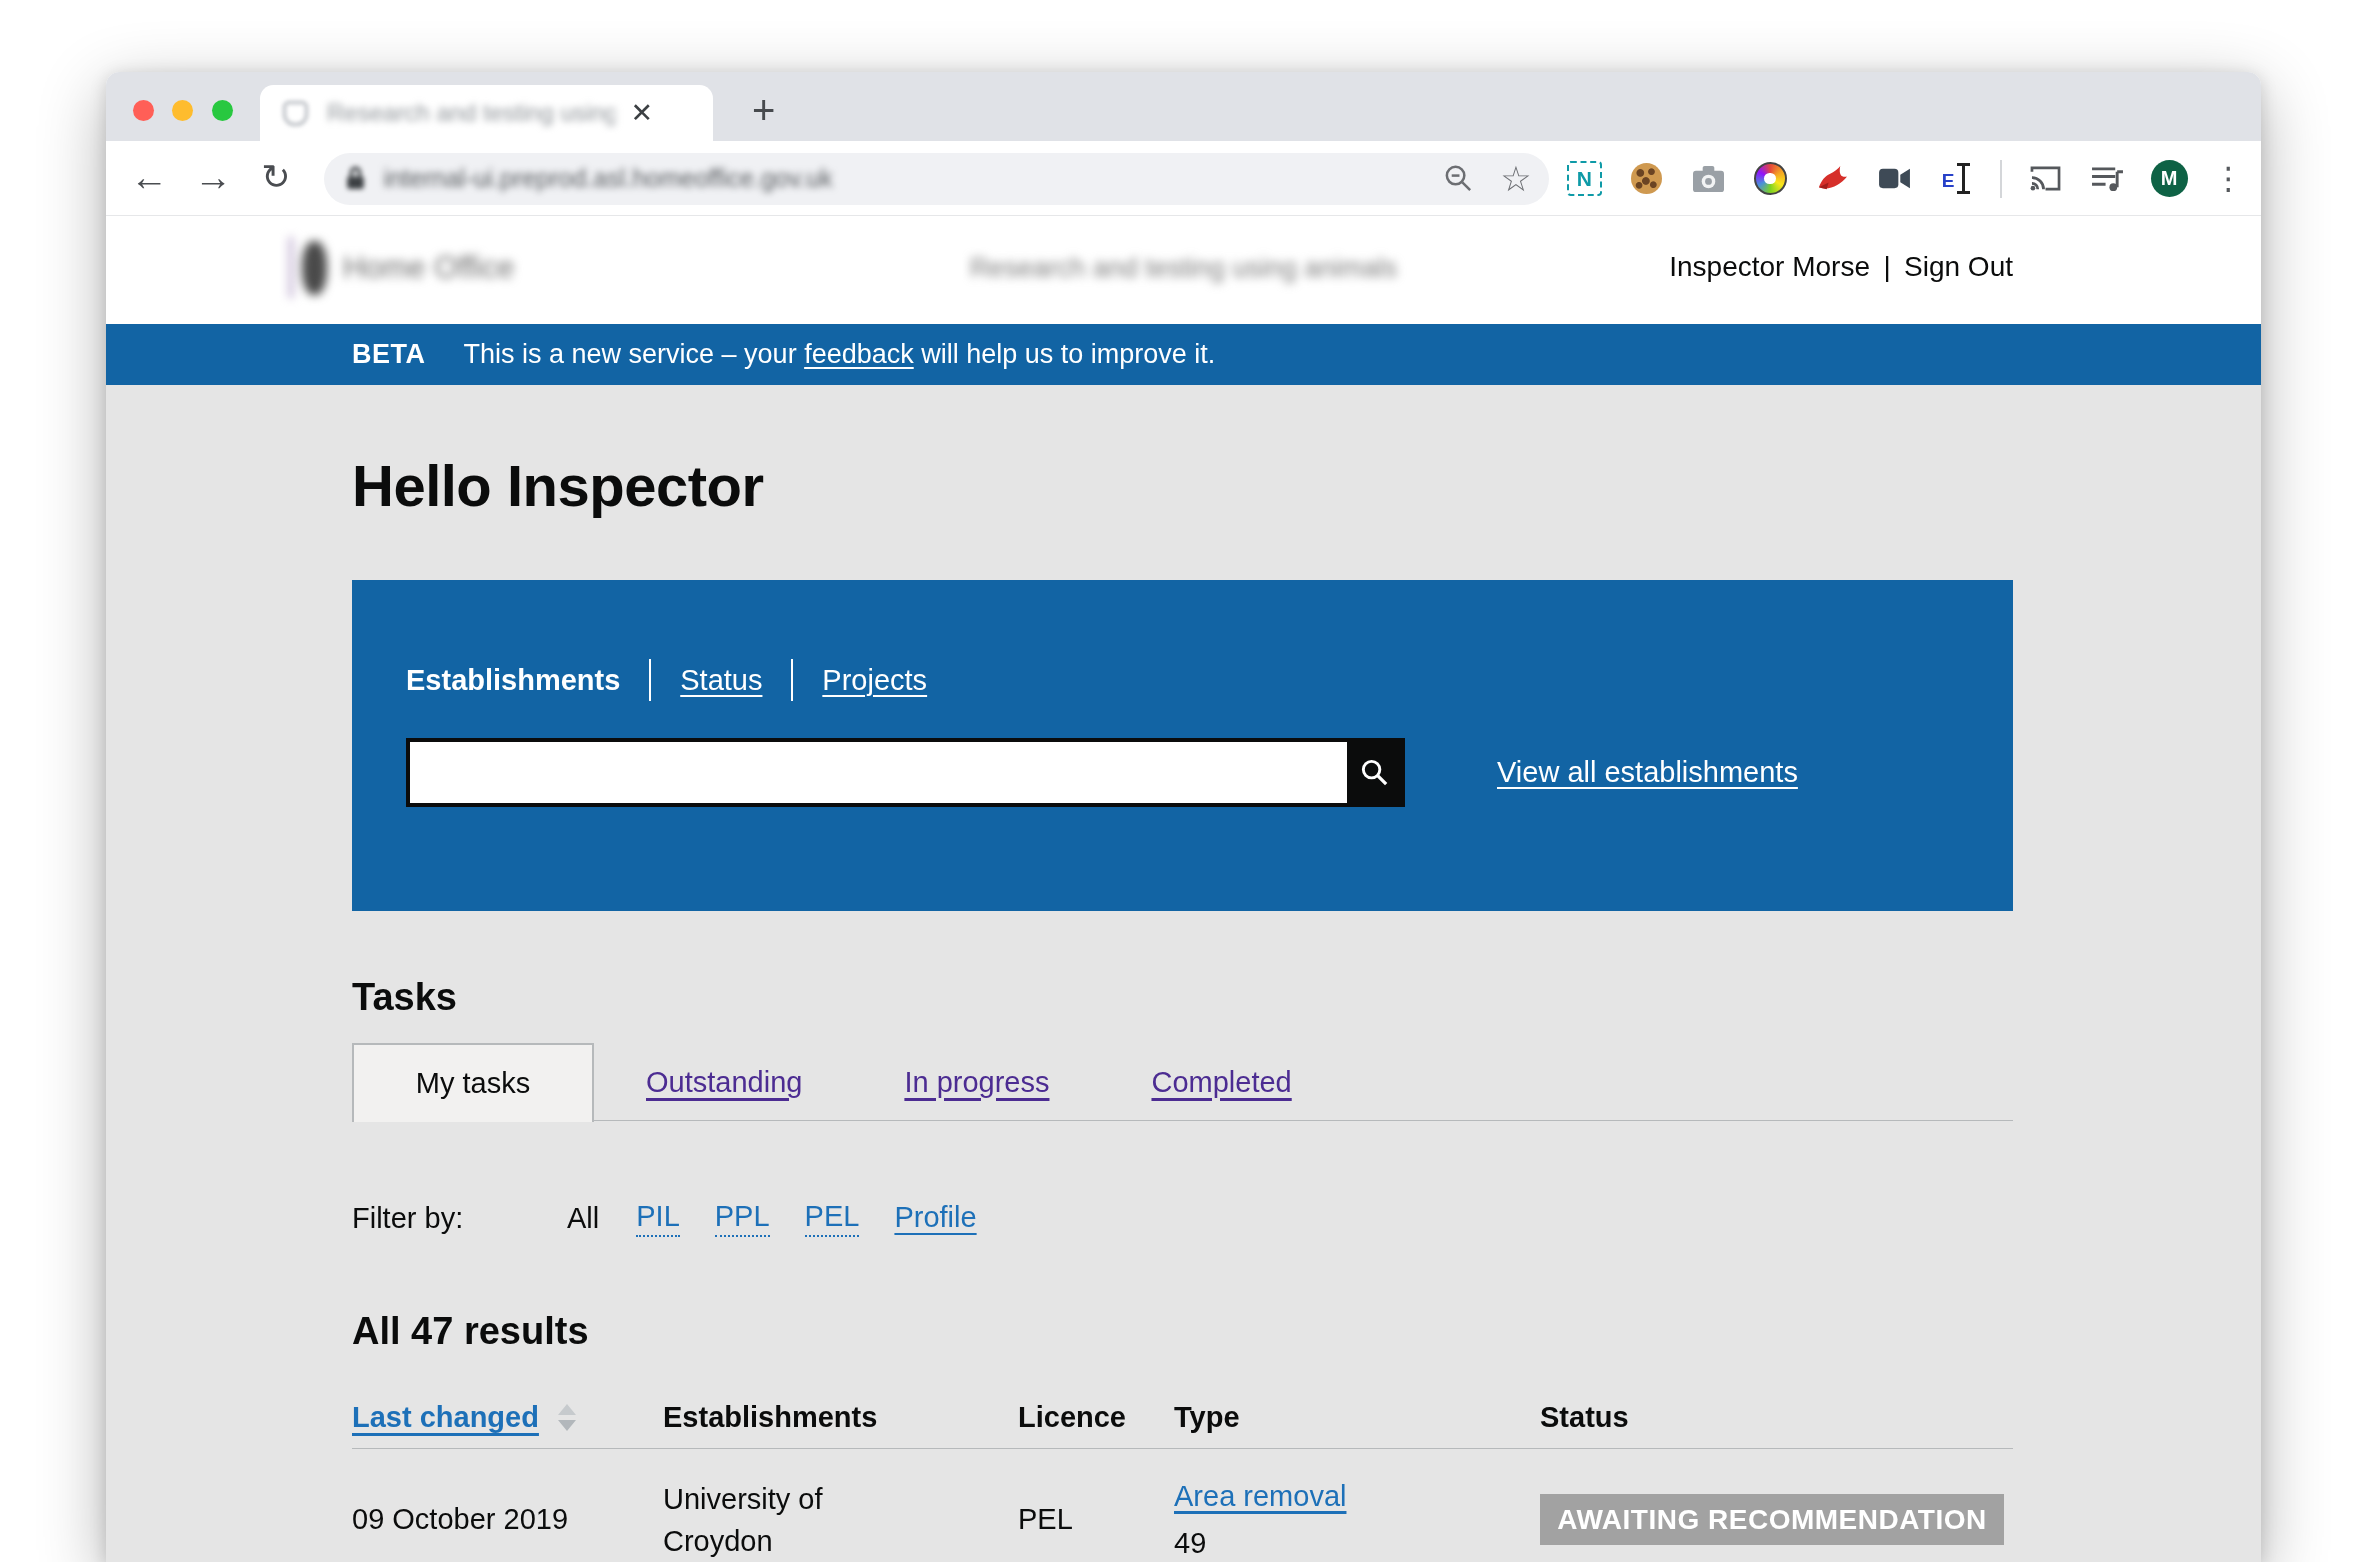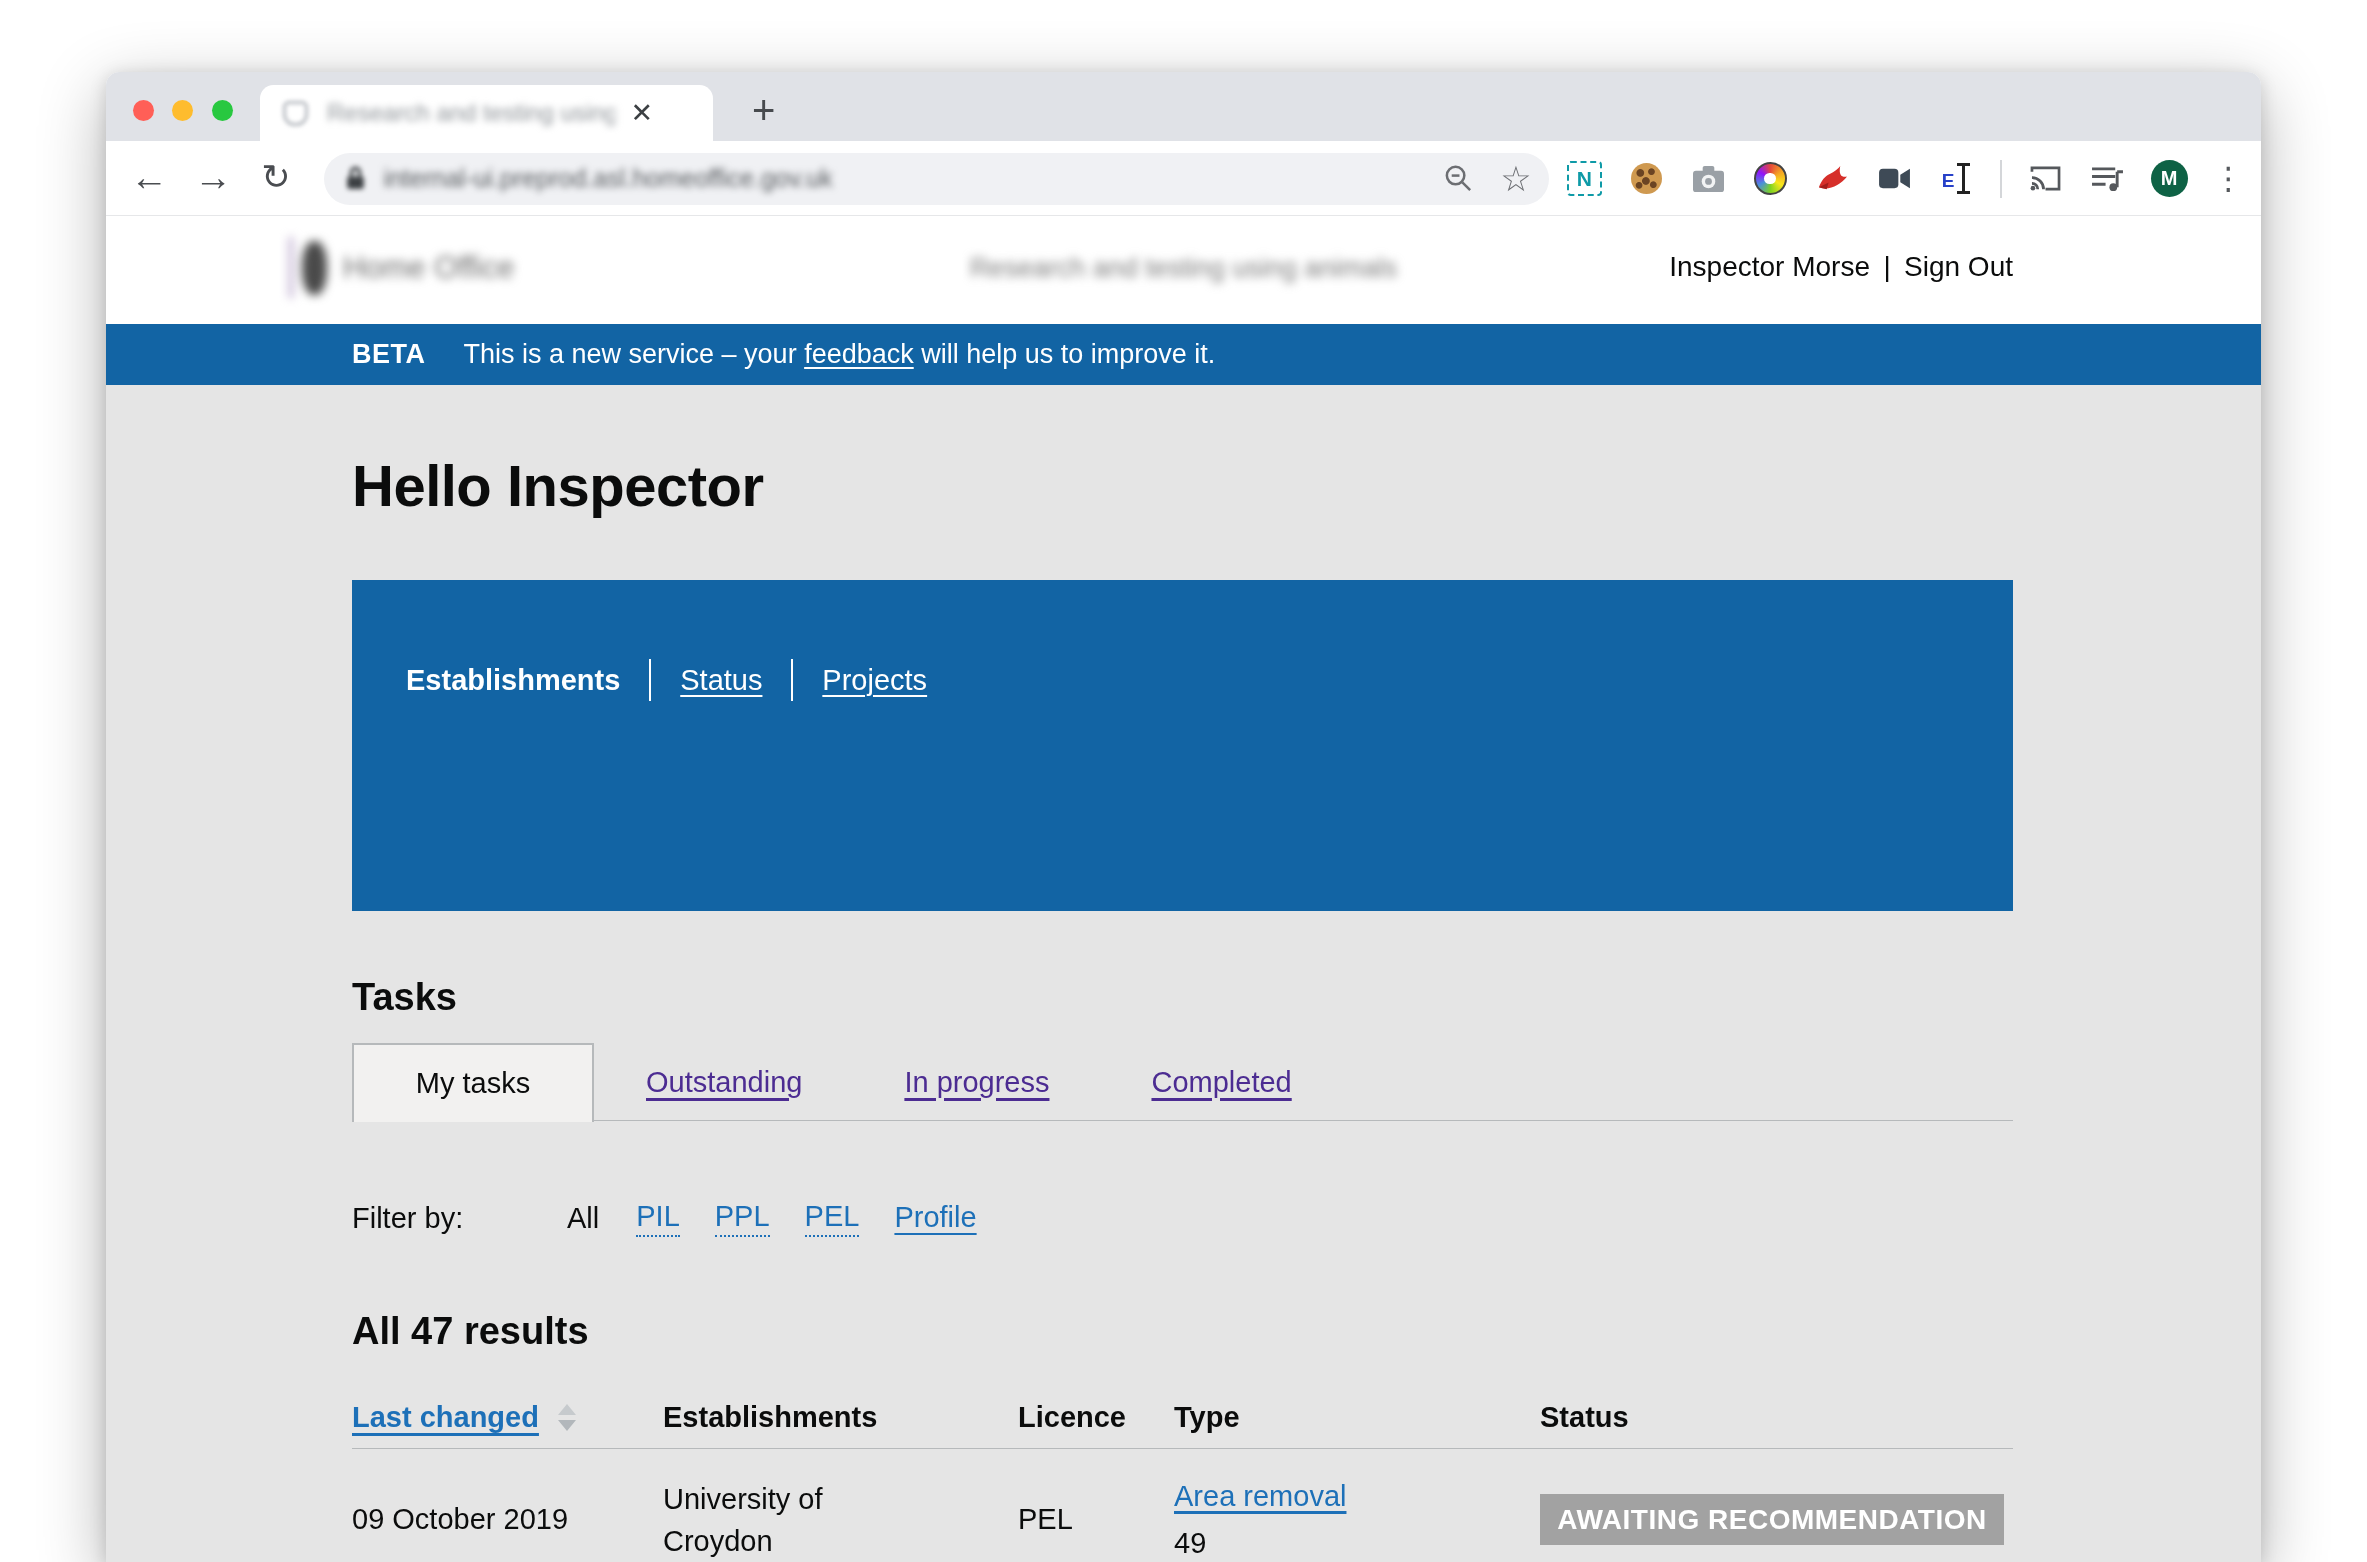--- a/index.html
+++ b/index.html
@@ -263,20 +263,32 @@
         <h1 class="greeting">Hello Inspector</h1>
 
         <div class="search-panel">
           <div class="search-tabs">
             <span class="current">Establishments</span>
             <span class="vsep"></span>
             <a href="#">Status</a>
             <span class="vsep"></span>
             <a href="#">Projects</a>
           </div>
+          <div class="search-row">
+            <div class="search-box">
+              <input type="text" value="" style="">
+              <div class="search-btn">
+                <svg width="33" height="33" viewBox="0 0 34 34">
+                  <circle cx="14" cy="14" r="8.5" fill="none" stroke="#ffffff" stroke-width="3"></circle>
+                  <line x1="20.5" y1="20.5" x2="29" y2="29" stroke="#ffffff" stroke-width="3.4"></line>
+                </svg>
+              </div>
+            </div>
+            <a class="view-all" href="#">View all establishments</a>
+          </div>
         </div>
 
         <h2 class="tasks-title">Tasks</h2>
 
         <div class="task-tabs">
           <div class="task-tab-active">My tasks</div>
           <a class="task-tab-link" href="#">Outstanding</a>
           <a class="task-tab-link" href="#">In progress</a>
           <a class="task-tab-link" href="#">Completed</a>
         </div>

